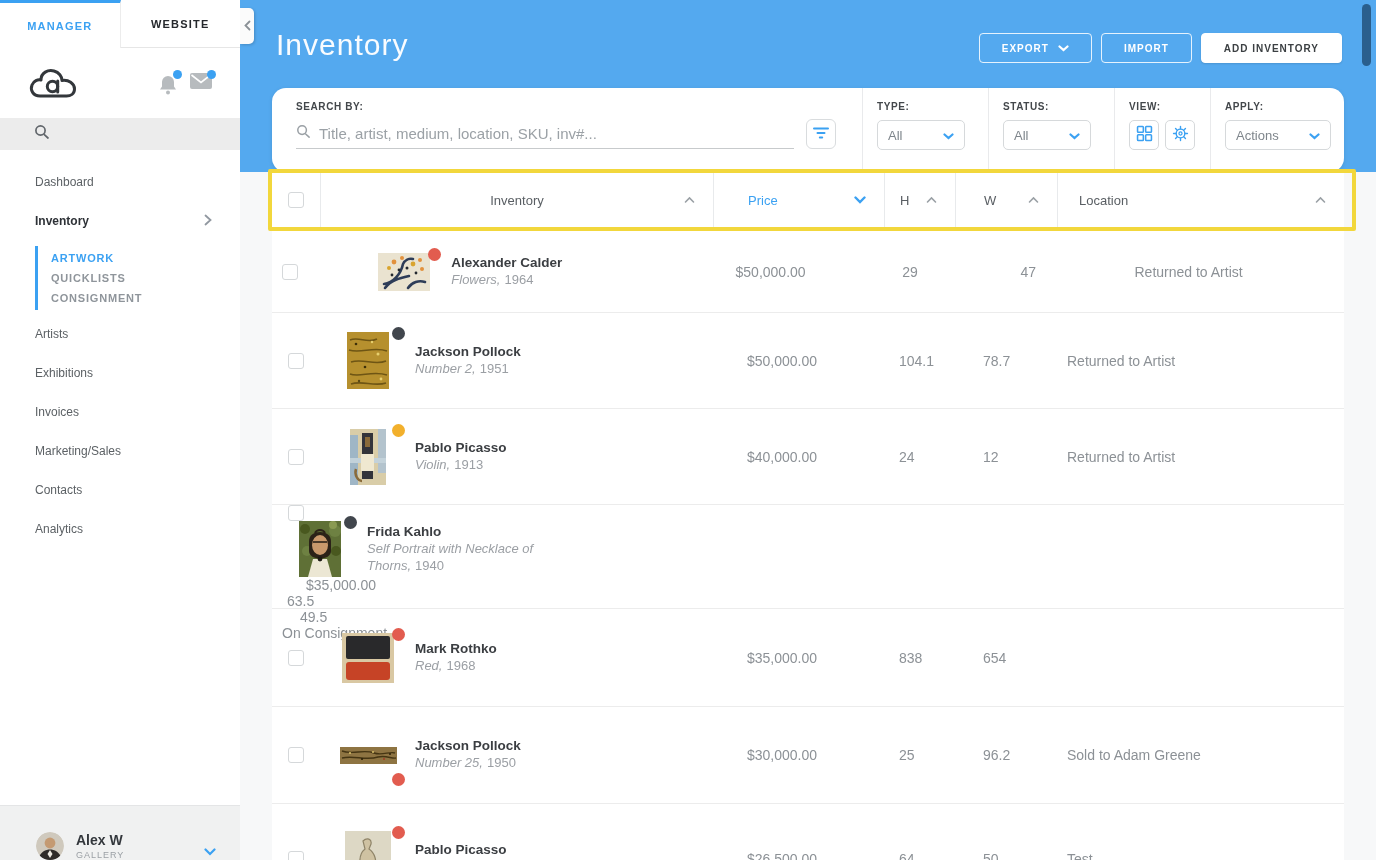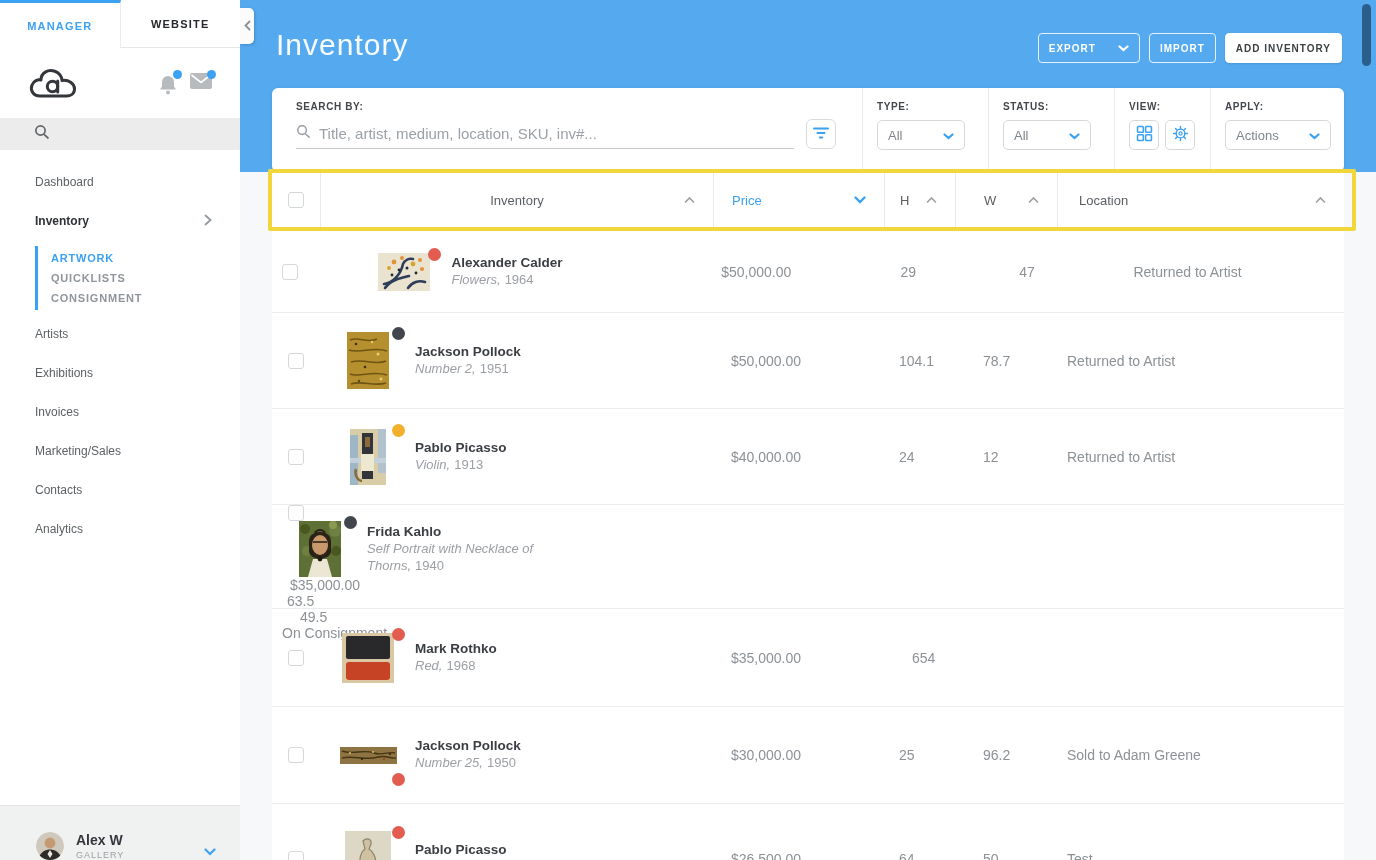--- a/index.html
+++ b/index.html
@@ -30,25 +30,25 @@
   .user-role { font-size:9px; letter-spacing:1px; color:#9ba0a5; margin-top:2px; }
   .user-bar .chev-down-blue { margin-left:auto; }
   .avatar { width:28px; height:28px; border-radius:50%; overflow:hidden; display:inline-block; flex:none; }
 
   
   .main { position:absolute; left:240px; top:0; width:1136px; height:860px; }
   .blue-header { position:absolute; left:0; top:0; width:1136px; height:172px; background:#54a9ef; }
   .collapse-tab { position:absolute; left:0; top:8px; width:14px; height:36px; background:#fbfbfb; border-radius:0 5px 5px 0; box-shadow:1px 1px 3px rgba(0,0,0,.18); z-index:6; display:flex; align-items:center; justify-content:center; cursor:pointer; }
   .page-title { position:absolute; left:36px; top:28px; font-size:30px; font-weight:300; letter-spacing:1px; color:rgba(255,255,255,.97); }
   .header-buttons { position:absolute; top:33px; right:34px; display:flex; gap:9px; }
-  .btn { height:30px; border-radius:4px; font-size:10px; font-weight:bold; letter-spacing:1px; display:flex; align-items:center; justify-content:center; gap:22px; padding:0 10px; cursor:pointer; border:1.5px solid rgba(255,255,255,.85); background:transparent; color:#fff; font-family:"Liberation Sans",sans-serif;text-align:center; }
+  .btn { height:30px; border-radius:4px; font-size:10px; font-weight:bold; letter-spacing:1px; display:flex; align-items:center; justify-content:center; gap:9px; padding:0 22px; cursor:pointer; border:1.5px solid rgba(255,255,255,.85); background:transparent; color:#fff; font-family:"Liberation Sans",sans-serif;text-align:center; }
   .btn.solid { background:#fff; border-color:#fff; color:#3c4043; box-shadow:0 1px 2px rgba(0,0,0,.12); }
 
   
-  .filter-card { position:absolute; left:32px; top:88px; width:1072px; height:84px; background:#fff; border-radius:6px; box-shadow:0 1px 4px rgba(0,0,0,.10); display:flex; z-index:3; }
+  .filter-card { position:absolute; left:32px; top:88px; width:1072px; height:84px; background:#fff; border-radius:14px; box-shadow:0 1px 4px rgba(0,0,0,.10); display:flex; z-index:3; }
   .flabel { font-size:10px; font-weight:bold; letter-spacing:.6px; color:#43474b; }
   .search-section { flex:1; padding:13px 26px 0 24px; }
   .search-row { display:flex; align-items:center; margin-top:7px; }
   .search-field { flex:1; display:flex; align-items:center; gap:8px; border-bottom:1px solid #c7cacc; height:30px; }
   .search-field input { border:none; outline:none; flex:1; font-size:15px; color:#5a5f64; background:transparent; font-family:"Liberation Sans",sans-serif; }
   .search-field input::placeholder { color:#9ba1a6; }
   .filter-btn { width:30px; height:30px; border:1px solid #d9dcde; border-radius:6px; background:#fff; display:flex; align-items:center; justify-content:center; margin-left:12px; cursor:pointer; }
   .fsection { border-left:1px solid #e9eaec; padding-top:13px; }
   .fsection .flabel { margin-left:14px; }
   .fsec-type,.fsec-status { width:126px; }
@@ -59,21 +59,21 @@
   .dd-apply { width:106px; }
   .view-btns { display:flex; gap:6px; margin:8px 0 0 14px; }
   .vbtn { width:30px; height:30px; border:1px solid #d6d9db; border-radius:5px; background:#fff; display:flex; align-items:center; justify-content:center; cursor:pointer; }
 
   
   .yellow-highlight { position:absolute; left:28px; top:169px; width:1088px; height:62px; border:4px solid #f2d73c; border-radius:2px; z-index:5; pointer-events:none; }
   .table-header { position:absolute; left:32px; top:173px; width:1072px; height:54px; background:#fff; display:flex; z-index:4; }
   .col { position:relative; display:flex; align-items:center; }
   .col-check { width:48px; justify-content:center; }
   .col-inv { width:393px; }
-  .col-price { width:171px; padding-left:18px; }
+  .col-price { width:171px; padding-left:34px; }
   .col-h { width:71px; padding-left:15px; }
   .col-w { width:102px; padding-left:28px; }
   .col-loc { width:287px; padding-left:21px; }
   .table-header .col { font-size:13px; color:#595e63; }
   .table-header .col + .col { border-left:1px solid #e8eaec; }
   .table-header .col-inv { justify-content:center; padding-left:0; }
   .table-header .col-price { color:#3ba1f2; }
   .sort-caret { position:absolute; right:18px; top:50%; transform:translateY(-50%); display:flex; }
   .checkbox { width:16px; height:16px; border:1.5px solid #d5d8da; border-radius:3px; background:#fff; display:inline-block; cursor:pointer; }
 
@@ -487,20 +487,21 @@
                 <rect x="4" y="29" width="44" height="18" rx="3" fill="#c64326"></rect>
               </svg>
               <i class="status-dot" style="background:#e25c4f;right:-6px;top:-5px;left:auto;transform:none;position:absolute;"></i>
             </span>
             <span class="art-text">
               <span class="artist">Mark Rothko</span>
               <span class="worktitle"><i class="t">Red</i><span class="yr">1968</span></span>
             </span>
           </div>
           <div class="col col-price cellv">$35,000.00</div>
+          <div class="col col-h cellv">838</div>
           <div class="col col-w cellv">654</div>
         </div>
         <div class="trow" style="height: 97px;">
           <div class="col col-check">
             <span class="checkbox"></span>
           </div>
           <div class="col col-inv">
             <span class="thumb-wrap">
               <svg width="57" height="17" viewBox="0 0 57 17">
                 <rect width="57" height="17" fill="#8e7442"></rect>

